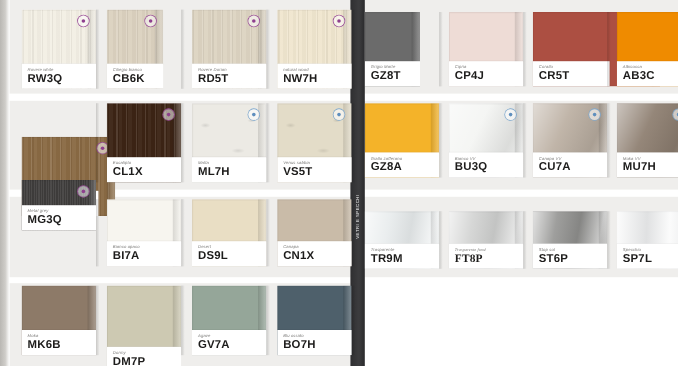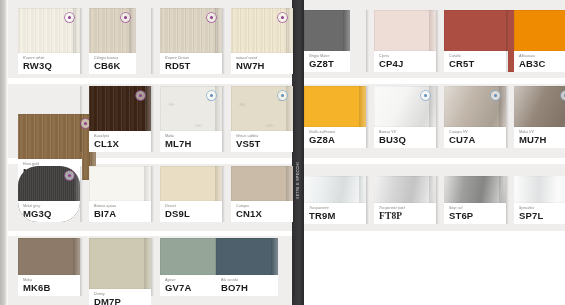--- a/index.html
+++ b/index.html
@@ -224,21 +224,21 @@
         <div class="chip edge tex-stone" style="background: rgb(227, 220, 200);"></div>
         <div class="badge b-ring">
           <i></i>
         </div>
         <div class="plate" style="width: 54px;">
           <div class="desc">Venus sabbia</div>
           <div class="code">VS5T</div>
         </div>
       </div>
       <div class="gap-shadow" style="position: absolute; left: 293px; top: 86px; height: 66px;"></div>
-      <div class="cell" style="position: absolute; left: 18px; top: 166px; width: 62px; height: 56px; border-radius: 20px;">
+      <div class="cell" style="position: absolute; left: 18px; top: 150px; width: 62px; height: 42px;">
         <div class="chip edge tex-metal" style="background: rgb(65, 63, 62);"></div>
         <div class="badge v-ring">
           <i></i>
         </div>
         <div class="plate" style="width: 54px;">
           <div class="desc">Metal grey</div>
           <div class="code">MG3Q</div>
         </div>
       </div>
       <div class="gap-shadow" style="position: absolute; left: 80px; top: 166px; height: 56px;"></div>
@@ -283,21 +283,21 @@
       </div>
       <div class="gap-shadow" style="position: absolute; left: 151px; top: 238px; height: 58px;"></div>
       <div class="cell" style="position: absolute; left: 160px; top: 238px; width: 62px; height: 58px;">
         <div class="chip edge " style="background: rgb(149, 166, 153);"></div>
         <div class="plate" style="width: 54px;">
           <div class="desc">Agave</div>
           <div class="code">GV7A</div>
         </div>
       </div>
       <div class="gap-shadow" style="position: absolute; left: 222px; top: 238px; height: 58px;"></div>
-      <div class="cell" style="position: absolute; left: 216px; top: 238px; width: 62px; height: 58px;">
+      <div class="cell" style="position: absolute; left: 231px; top: 238px; width: 62px; height: 58px;">
         <div class="chip edge " style="background: rgb(78, 96, 107);"></div>
         <div class="plate" style="width: 54px;">
           <div class="desc">Blu ossido</div>
           <div class="code">BO7H</div>
         </div>
       </div>
       <div class="gap-shadow" style="position: absolute; left: 293px; top: 238px; height: 58px;"></div>
       <div class="cell" style="position: absolute; left: 304px; top: 10px; width: 46px; height: 62px;">
         <div class="chip edge " style="background: rgb(107, 107, 107);"></div>
         <div class="plate" style="width: 54px;">

